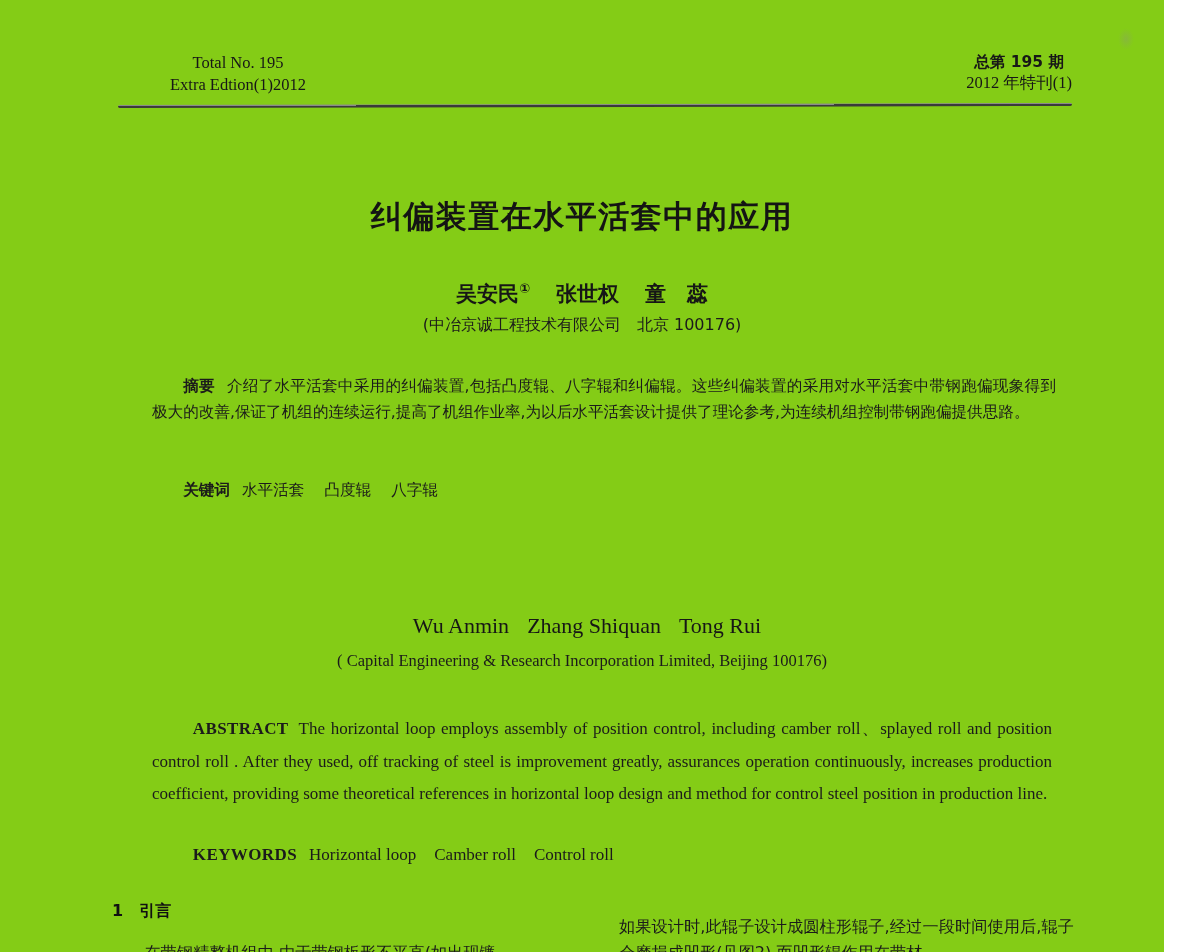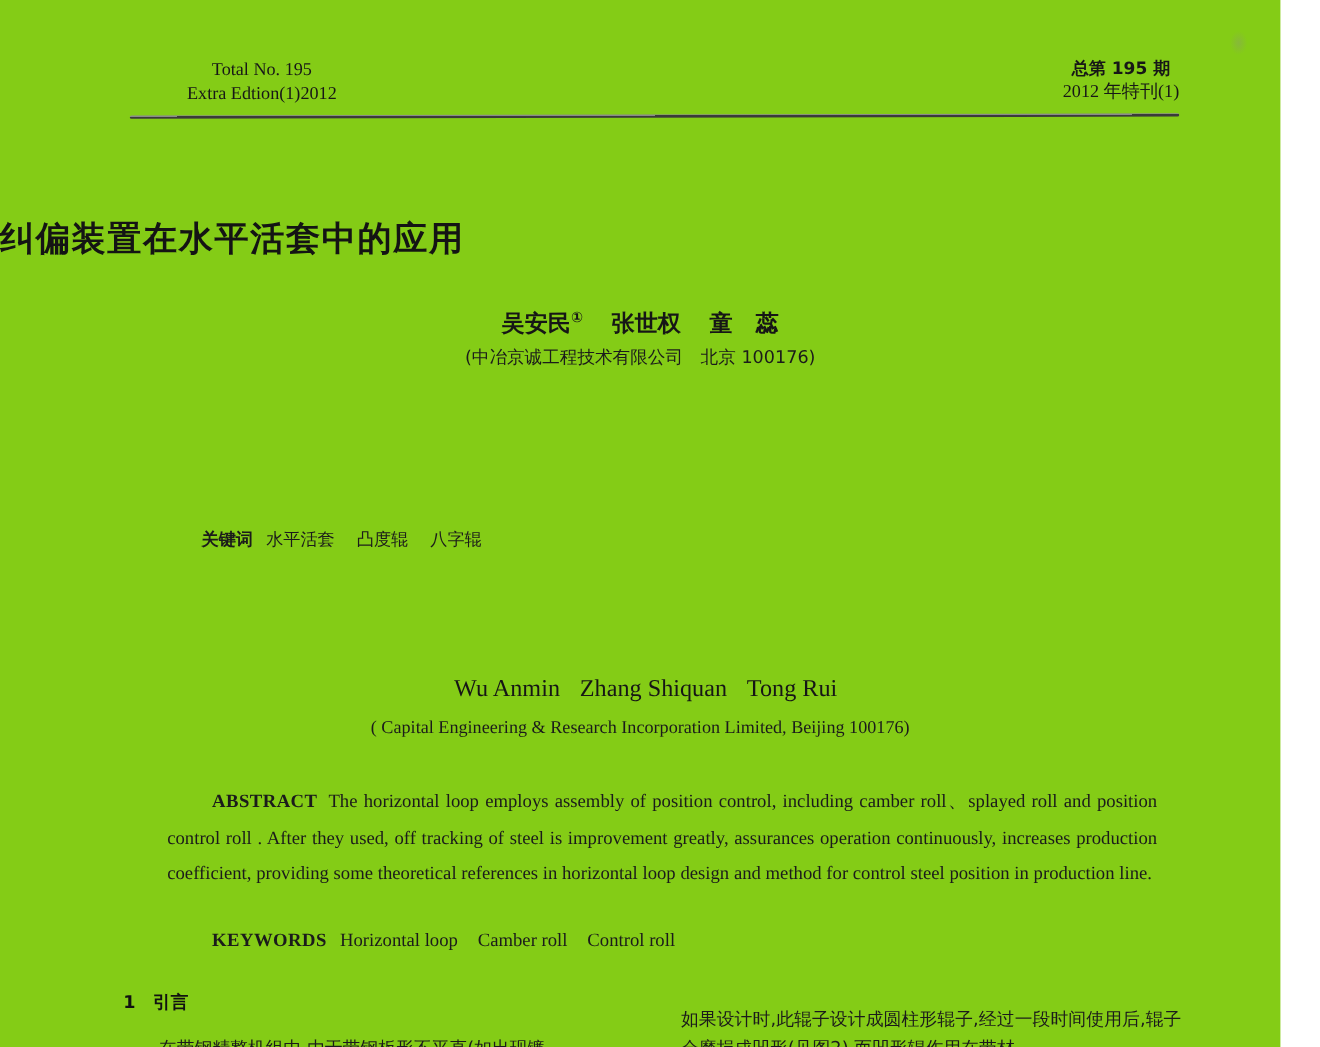--- a/index.html
+++ b/index.html
@@ -98,20 +98,21 @@
     width: 16px;
     height: 22px;
     background: radial-gradient(ellipse at 50% 50%, rgba(140,140,140,0.30), rgba(255,255,255,0) 70%);
   }
 
   
   .cn-title {
     position: absolute;
     left: 0; right: 0;
     top: 196px;
+    text-align: center;
     font-family: "DejaVu Sans", sans-serif;
     font-weight: 700;
     font-size: 31px;
     letter-spacing: 1.5px;
     color: #141414;
   }
   .cn-authors {
     position: absolute;
     left: 0; right: 0;
     top: 280px;
@@ -277,20 +278,23 @@
   <div class="rule"></div>
   <div class="smudge"></div>
 
   <div class="cn-title">纠偏装置在水平活套中的应用</div>
 
   <div class="cn-authors">
     <span>吴安民</span><span class="sup">①</span><span class="sep"></span><span>张世权</span><span class="sep"></span><span>童　蕊</span>
   </div>
   <div class="cn-affil">(中冶京诚工程技术有限公司　北京 100176)</div>
 
+  <div class="cn-abs">
+    <span class="lbl">摘要</span><span>介绍了水平活套中采用的纠偏装置,包括凸度辊、八字辊和纠偏辊。这些纠偏装置的采用对水平活套中带钢跑偏现象得到极大的改善,保证了机组的连续运行,提高了机组作业率,为以后水平活套设计提供了理论参考,为连续机组控制带钢跑偏提供思路。</span>
+  </div>
   <div class="cn-kw">
     <span class="lbl">关键词</span><span class="kw">水平活套</span><span class="kw">凸度辊</span><span class="kw">八字辊</span>
   </div>
 
   <div class="en-authors">
     <span>Wu Anmin</span><span class="sep"></span><span>Zhang Shiquan</span><span class="sep"></span><span>Tong Rui</span>
   </div>
   <div class="en-affil">( Capital Engineering &amp; Research Incorporation Limited, Beijing 100176)</div>
 
   <div class="en-abs">

